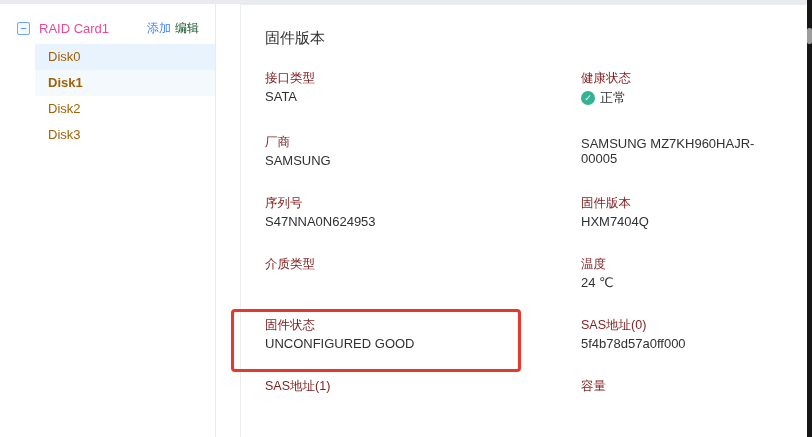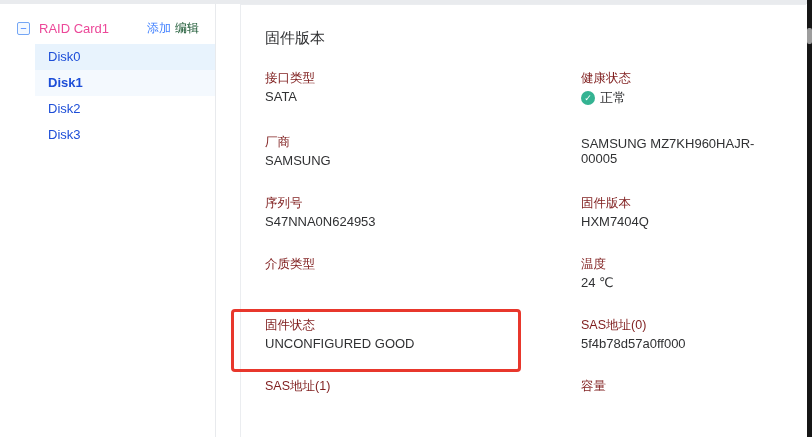--- a/index.html
+++ b/index.html
@@ -44,21 +44,21 @@
   }
   .tree-actions { margin-left: auto; display: flex; gap: 4px; }
   .link-add { font-size: 12px; color: #4080ff; cursor: pointer; }
   .link-edit { font-size: 12px; color: #14532d; cursor: pointer; }
   .disk-list { margin-top: 2px; }
   .disk-item {
     height: 26px; line-height: 26px;
     margin-left: 35px;
     padding-left: 13px;
     font-size: 13px;
-    color: #1d4ed8;
+    color: #a16207;
     cursor: pointer;
   }
   .disk-item.selected { background: #e8f3fd; }
   .disk-item.faint { background: #f4f9fe; font-weight: bold; }
   
   .main-card {
     position: absolute; left: 240px; top: 4px; width: 566px; height: 433px;
     background: #ffffff;
     border-left: 1px solid #ebedf0;
     border-top: 1px solid #ebedf0;

